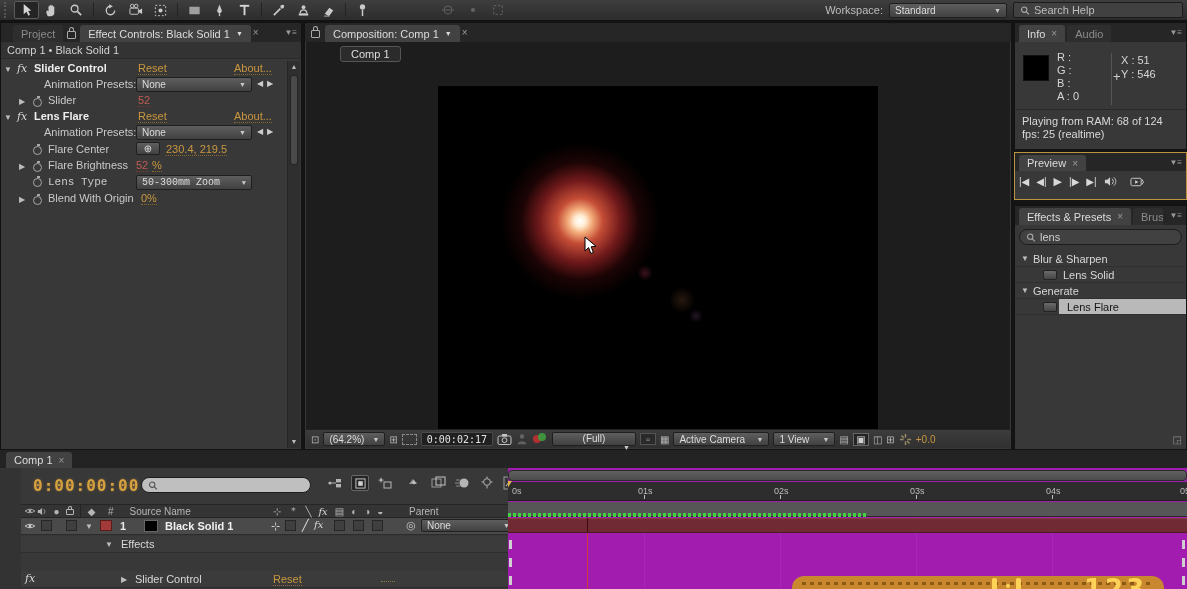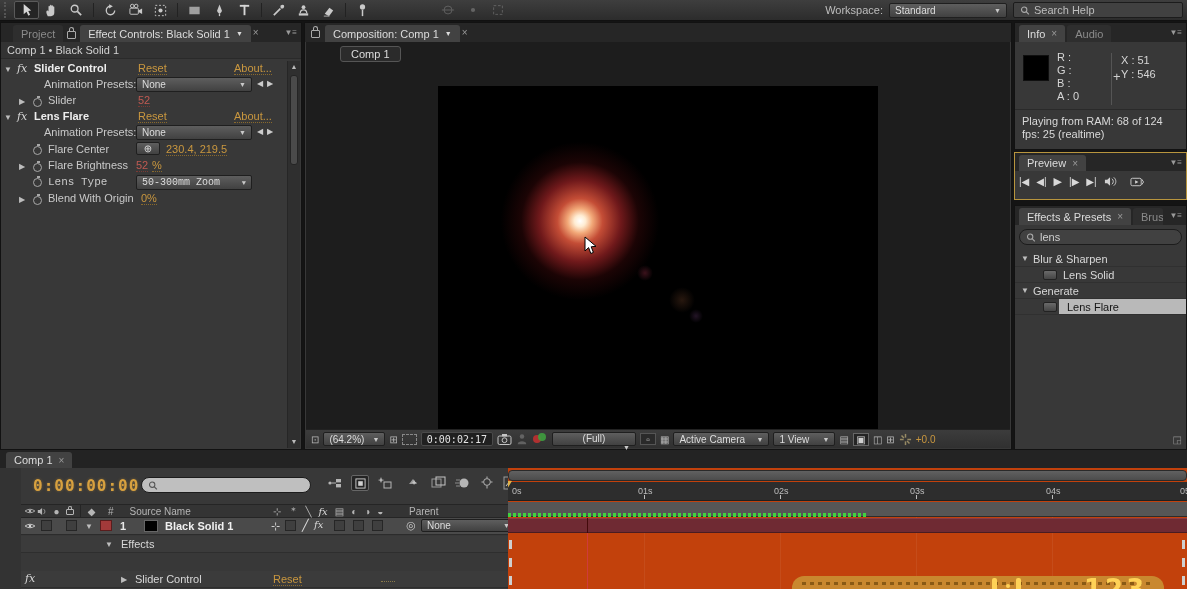--- a/index.html
+++ b/index.html
@@ -579,21 +579,21 @@
       <div class="abs tlrow" style="left:0;top:86px;right:0;">
         <span class="abs fxit" style="left:4px;top:1px;">fx</span>
         <span class="abs tw" style="left:100px;top:4px;">▶</span>
         <span class="abs" style="left:114px;top:2px;color:#d8d8d8;">Slider Control</span>
         <span class="abs link" style="left:252px;top:2px;">Reset</span>
         <span class="abs" style="left:360px;top:2px;color:#8a7a4a;border-bottom:1px dotted #8a7a4a;width:14px;height:9px;"></span>
       </div>
 
     </div>
 
-    <div class="abs" style="left:508px;top:18px;right:0;bottom:0;background:#c2410c;overflow:hidden;">
+    <div class="abs" style="left:508px;top:18px;right:0;bottom:0;background:#a21caf;overflow:hidden;">
 
       <div class="abs" style="left:0;top:2px;right:0;height:11px;background:linear-gradient(#616161,#4c4c4c);border:1px solid #2a2a2a;border-radius:4px;"></div>
 
       <div class="abs" style="left:0;top:14px;right:0;height:19px;background:#2d2d2d;border-bottom:1px solid #1f1f1f;font-size:9px;color:#bdbdbd;">
         <span class="abs" style="left:4px;top:4px;">0s</span>
         <span class="abs" style="left:130px;top:4px;">01s</span>
         <span class="abs" style="left:266px;top:4px;">02s</span>
         <span class="abs" style="left:402px;top:4px;">03s</span>
         <span class="abs" style="left:538px;top:4px;">04s</span>
         <span class="abs" style="left:672px;top:4px;">05</span>

